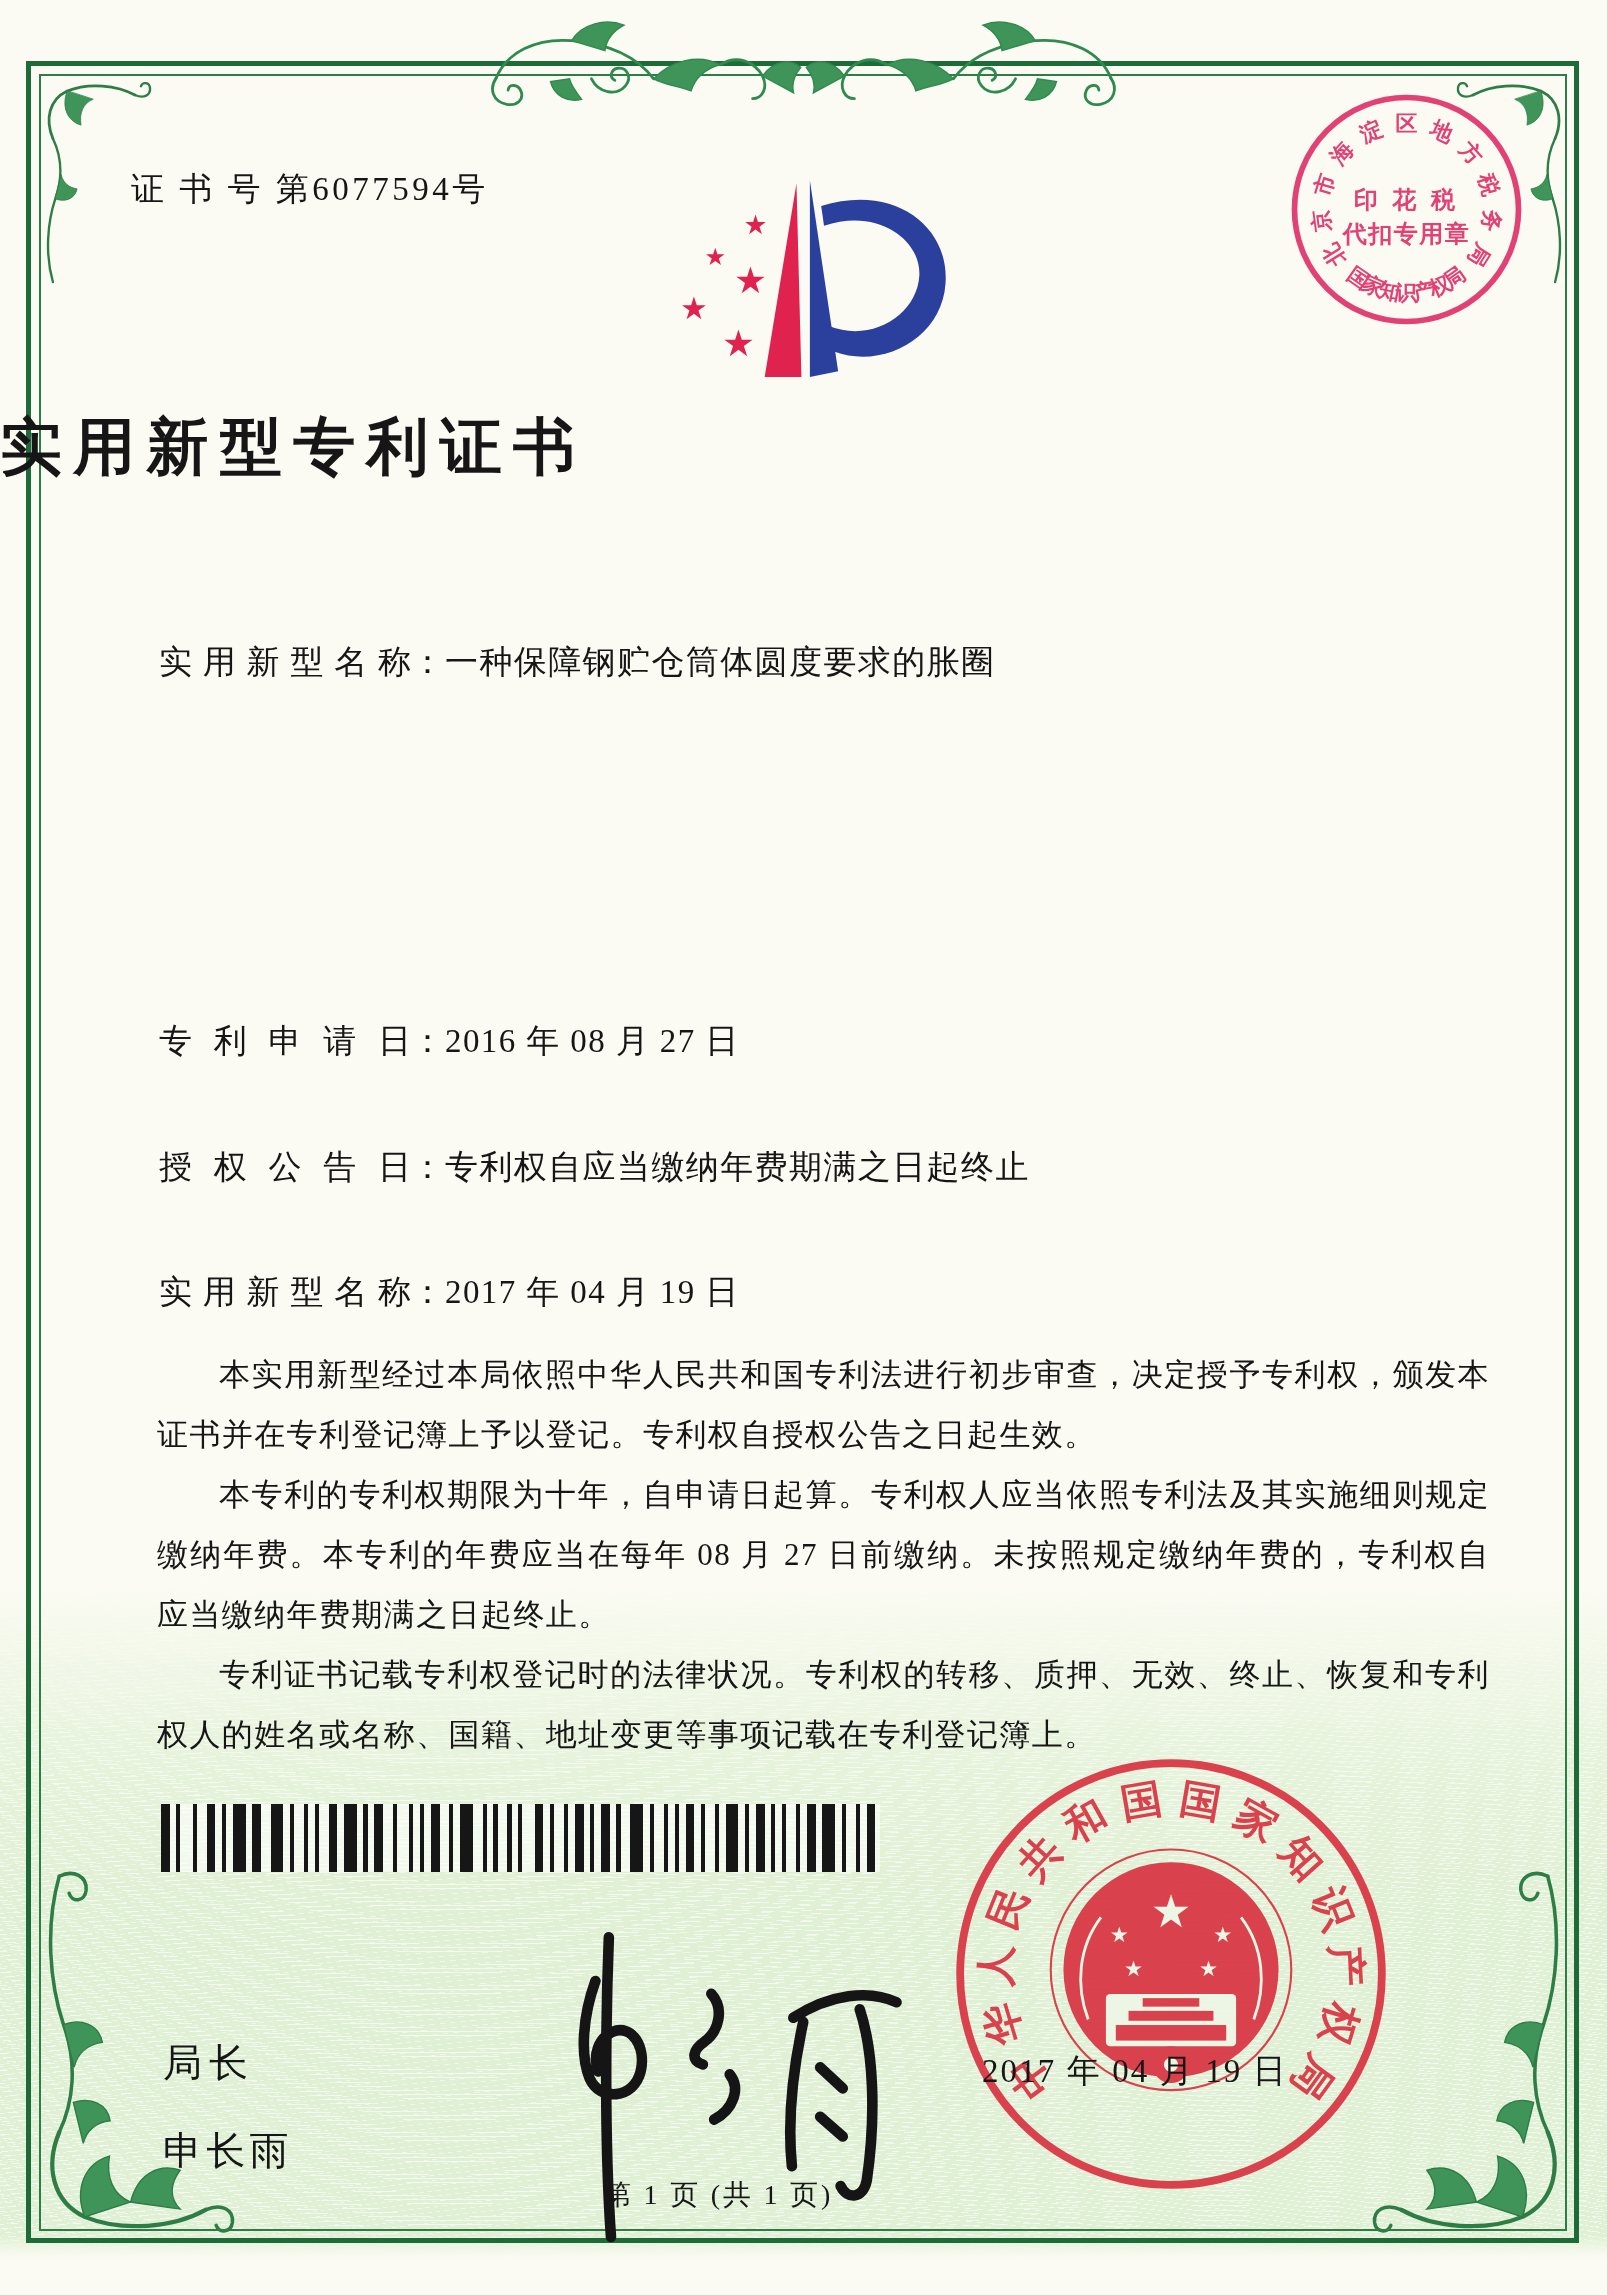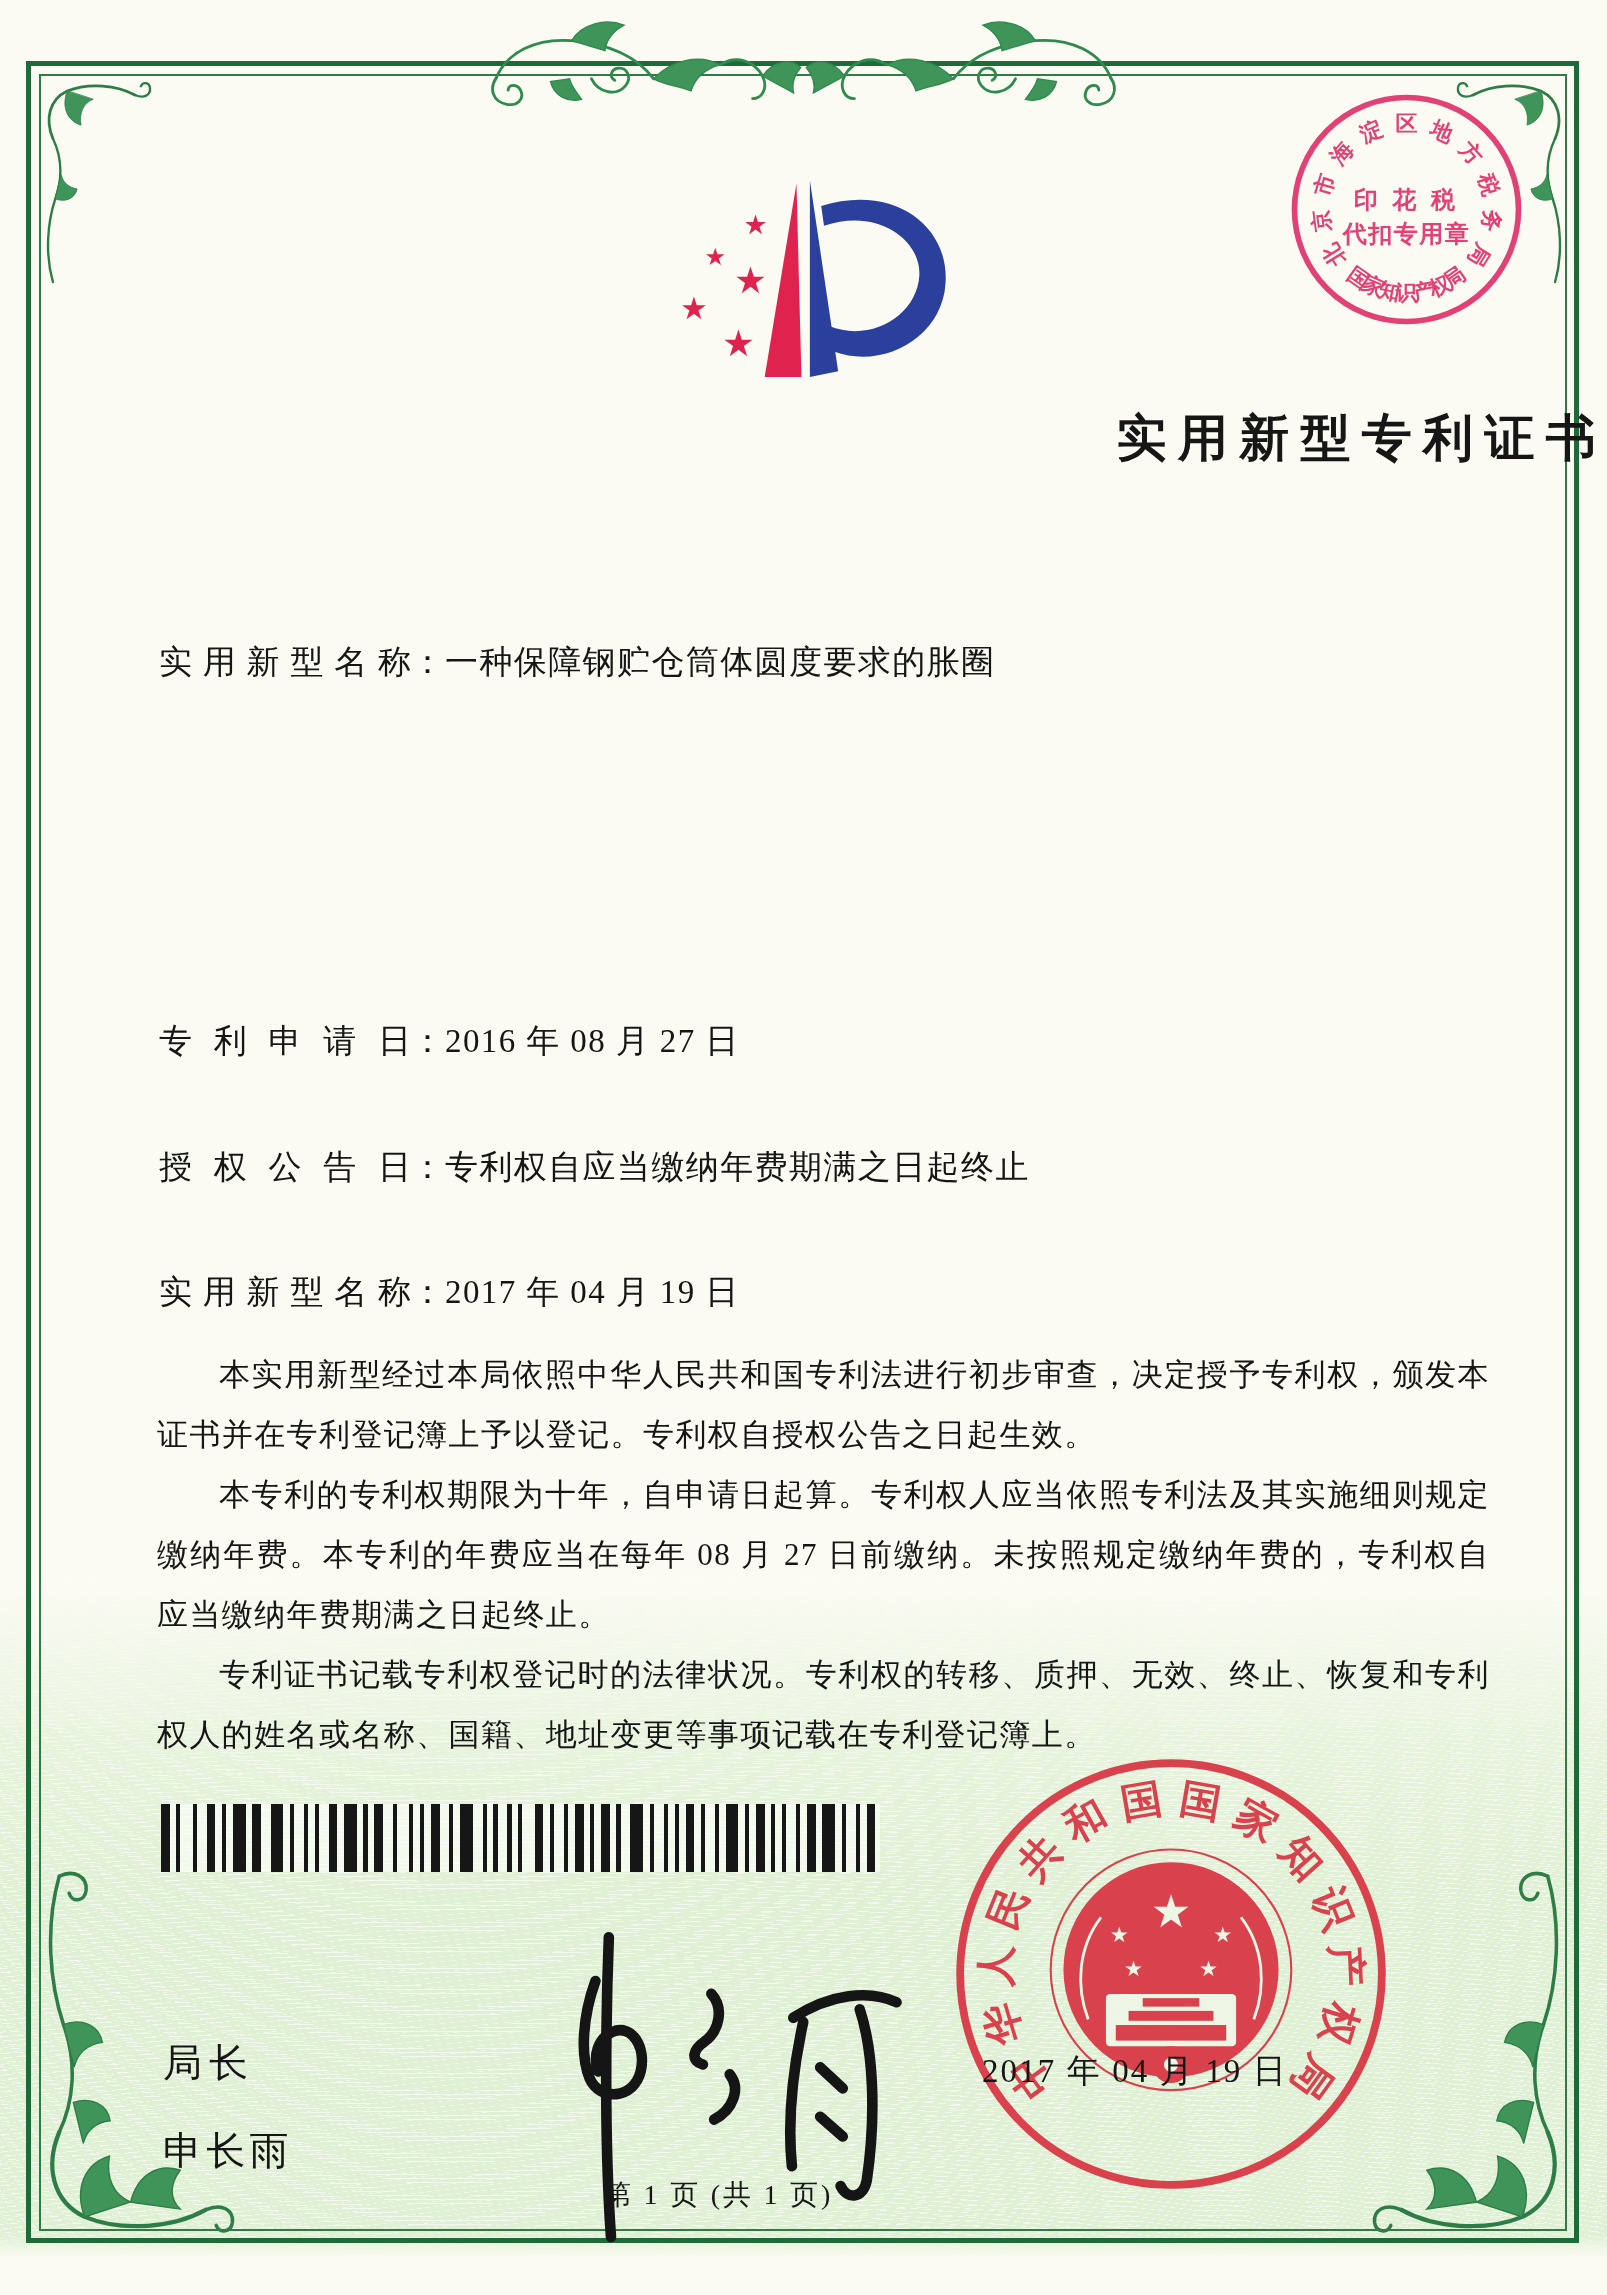--- a/index.html
+++ b/index.html
@@ -12,21 +12,21 @@
   .waves{position:absolute;inset:0;pointer-events:none;opacity:.8;
     background:
       repeating-radial-gradient(990px 368px at 28% 133%,rgba(255,255,255,.75) 0 1.4px,rgba(255,255,255,0) 1.4px 11.3px),
       repeating-radial-gradient(1061px 396px at 76% 136%,rgba(255,255,255,.6) 0 1.4px,rgba(255,255,255,0) 1.4px 13.4px);
     -webkit-mask-image:linear-gradient(180deg,transparent 68%,#000 78%,#000 97.2%,transparent 98.2%);
             mask-image:linear-gradient(180deg,transparent 68%,#000 78%,#000 97.2%,transparent 98.2%);}
   
   .frame-outer{position:absolute;inset:61px 28px 52px 26px;border:5px solid #1d6b39;}
   .frame-inner{position:absolute;inset:74px 40px 64px 39px;border:2.1px solid #2e7d46;}
   .cert-no{left:131px;top:167px;font-size:33px;letter-spacing:3.5px;}
-  .title{left:0;right:0;top:405px;text-align:right;font-size:50px;font-weight:bold;letter-spacing:11.3px;}
+  .title{left:0;right:0;top:405px;text-align:left;font-size:62px;font-weight:bold;letter-spacing:11.3px;}
   .frow{position:absolute;left:159px;font-size:33px;white-space:nowrap;}
   .flabel{display:inline-block;width:252px;text-align:justify;text-align-last:justify;}
   .fcolon{display:inline-block;width:34px;}
   .fvalue{letter-spacing:1.4px;}
   .paras{position:absolute;left:157px;top:1345px;width:1333px;font-size:31px;line-height:60px;
          text-align:justify;letter-spacing:1.4px;}
   .paras p{margin:0;text-indent:2em;}
   .barcode{position:absolute;left:161px;top:1804px;width:719px;height:68px;display:flex;
            justify-content:space-between;align-items:stretch;background:rgba(255,255,255,.55);}
   .director-label{left:163px;top:2036px;font-size:39px;letter-spacing:7px;}
@@ -112,20 +112,21 @@
   <svg class="abs corner tr" style="left:1452px;top:72px;" width="119" height="214" viewBox="0 0 300 540">
     <g stroke="#2e7d46" fill="none" stroke-width="6" stroke-linecap="round">
       <path d="M40,10 C20,80 26,160 46,220 C66,276 60,330 40,372"></path>
       <path d="M46,220 C70,210 96,220 101,245 C81,248 66,260 61,280 Z" fill="#3f9459" stroke-width="2"></path>
       <path d="M40,372 C20,420 30,470 76,492 C130,514 202,507 247,482" stroke-width="7"></path>
       <path d="M76,492 C61,452 76,416 111,406 C106,436 116,461 141,471 Z" fill="#3f9459" stroke-width="2"></path>
       <path d="M247,482 C270,472 287,482 285,500 C283,514 267,516 262,504"></path>
     </g>
   </svg>
 
+  <div class="abs cert-no">证 书 号 第6077594号</div>
 
   <svg class="abs logo-svg" width="354" height="279" viewBox="0 0 500 395">
     <g fill="#e0234e" text-anchor="middle">
       <text x="187" y="142" font-size="38">★</text>
       <text x="130" y="185" font-size="34">★</text>
       <text x="180" y="225" font-size="52">★</text>
       <text x="100" y="262" font-size="44">★</text>
       <text x="163" y="315" font-size="52">★</text>
     </g>
     <polygon points="245,70 252,344 200,344" fill="#e0234e"></polygon>

